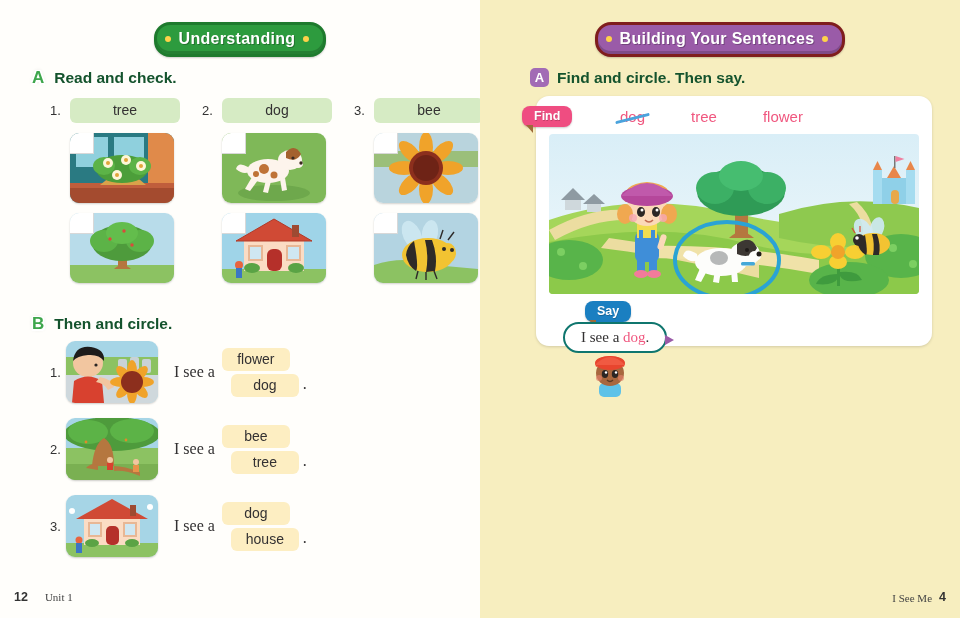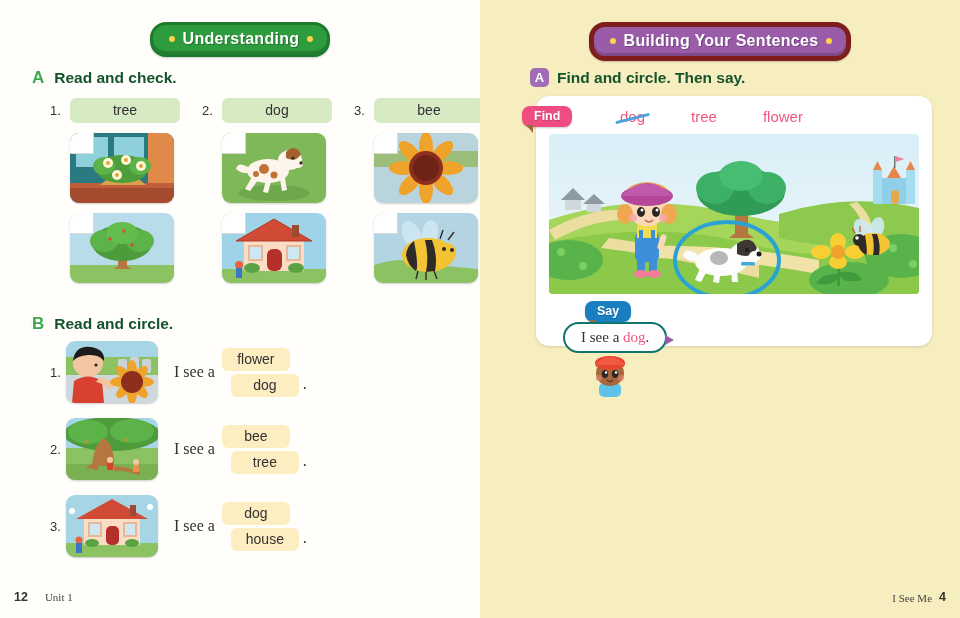--- a/index.html
+++ b/index.html
@@ -12,29 +12,29 @@
   #page { position: relative; width: 960px; height: 618px; display: flex; }
 
   
   .page-left  { position: relative; width: 480px; height: 618px; background: #fffefb; }
   .page-right { position: relative; width: 480px; height: 618px; background: #f7eebf; }
 
   
   .badge-wrap { display: flex; justify-content: center; padding-top: 22px; }
   .badge {
     display: inline-flex; align-items: center; gap: 8px;
-    padding: 5px 14px 6px 16px;
+    padding: 5px 14px 6px 8px;
     border-radius: 16px;
     font-size: 16px; font-weight: bold; letter-spacing: .3px;
     color: #ffffff;
     text-shadow: 1px 1px 0 rgba(0,0,0,.25);
     box-shadow: inset 0 -3px 0 rgba(0,0,0,.18), 0 1px 2px rgba(0,0,0,.2);
   }
   .badge.green  { background: #2d9b3e; border: 3px solid #1e7a2d; }
-  .badge.purple { background: #9a5ba8; border: 5px solid #7f1d1d; }
+  .badge.purple { background: #9a5ba8; border: 3px solid #7f1d1d; }
   .badge .dot { width: 6px; height: 6px; border-radius: 50%; background: #ffd24a; flex: none; }
 
   
   .act-head { display: flex; align-items: center; gap: 8px; }
   .act-letter-glow {
     font-size: 17px; font-weight: bold; line-height: 1;
     color: #3ea64c;
     text-shadow: -1.5px -1.5px 0 #fff, 1.5px -1.5px 0 #fff, -1.5px 1.5px 0 #fff,
                  1.5px 1.5px 0 #fff, 0 0 4px rgba(0,0,0,.18);
     padding: 1px 2px;
@@ -300,21 +300,21 @@
               <path d="M66 26 l3 -9"></path>
                 <path d="M74 27 l6 -8"></path>
             </g>
           </svg>
         </div>
       </div>
     </div>
 
     <div class="lB act-head">
       <span class="act-letter-glow">B</span>
-      <span class="act-title">Read and circle.</span>
+      <span class="act-title">Then and circle.</span>
     </div>
 
     <div class="lB-rows">
 
       <div class="lB-row">
         <span class="lB-num">1.</span>
         <div class="thumb">
           <svg viewBox="0 0 92 62" width="92" height="62">
             <rect width="92" height="62" fill="#a6d5e6"></rect>
             <rect y="16" width="92" height="20" fill="#8cc262"></rect>

